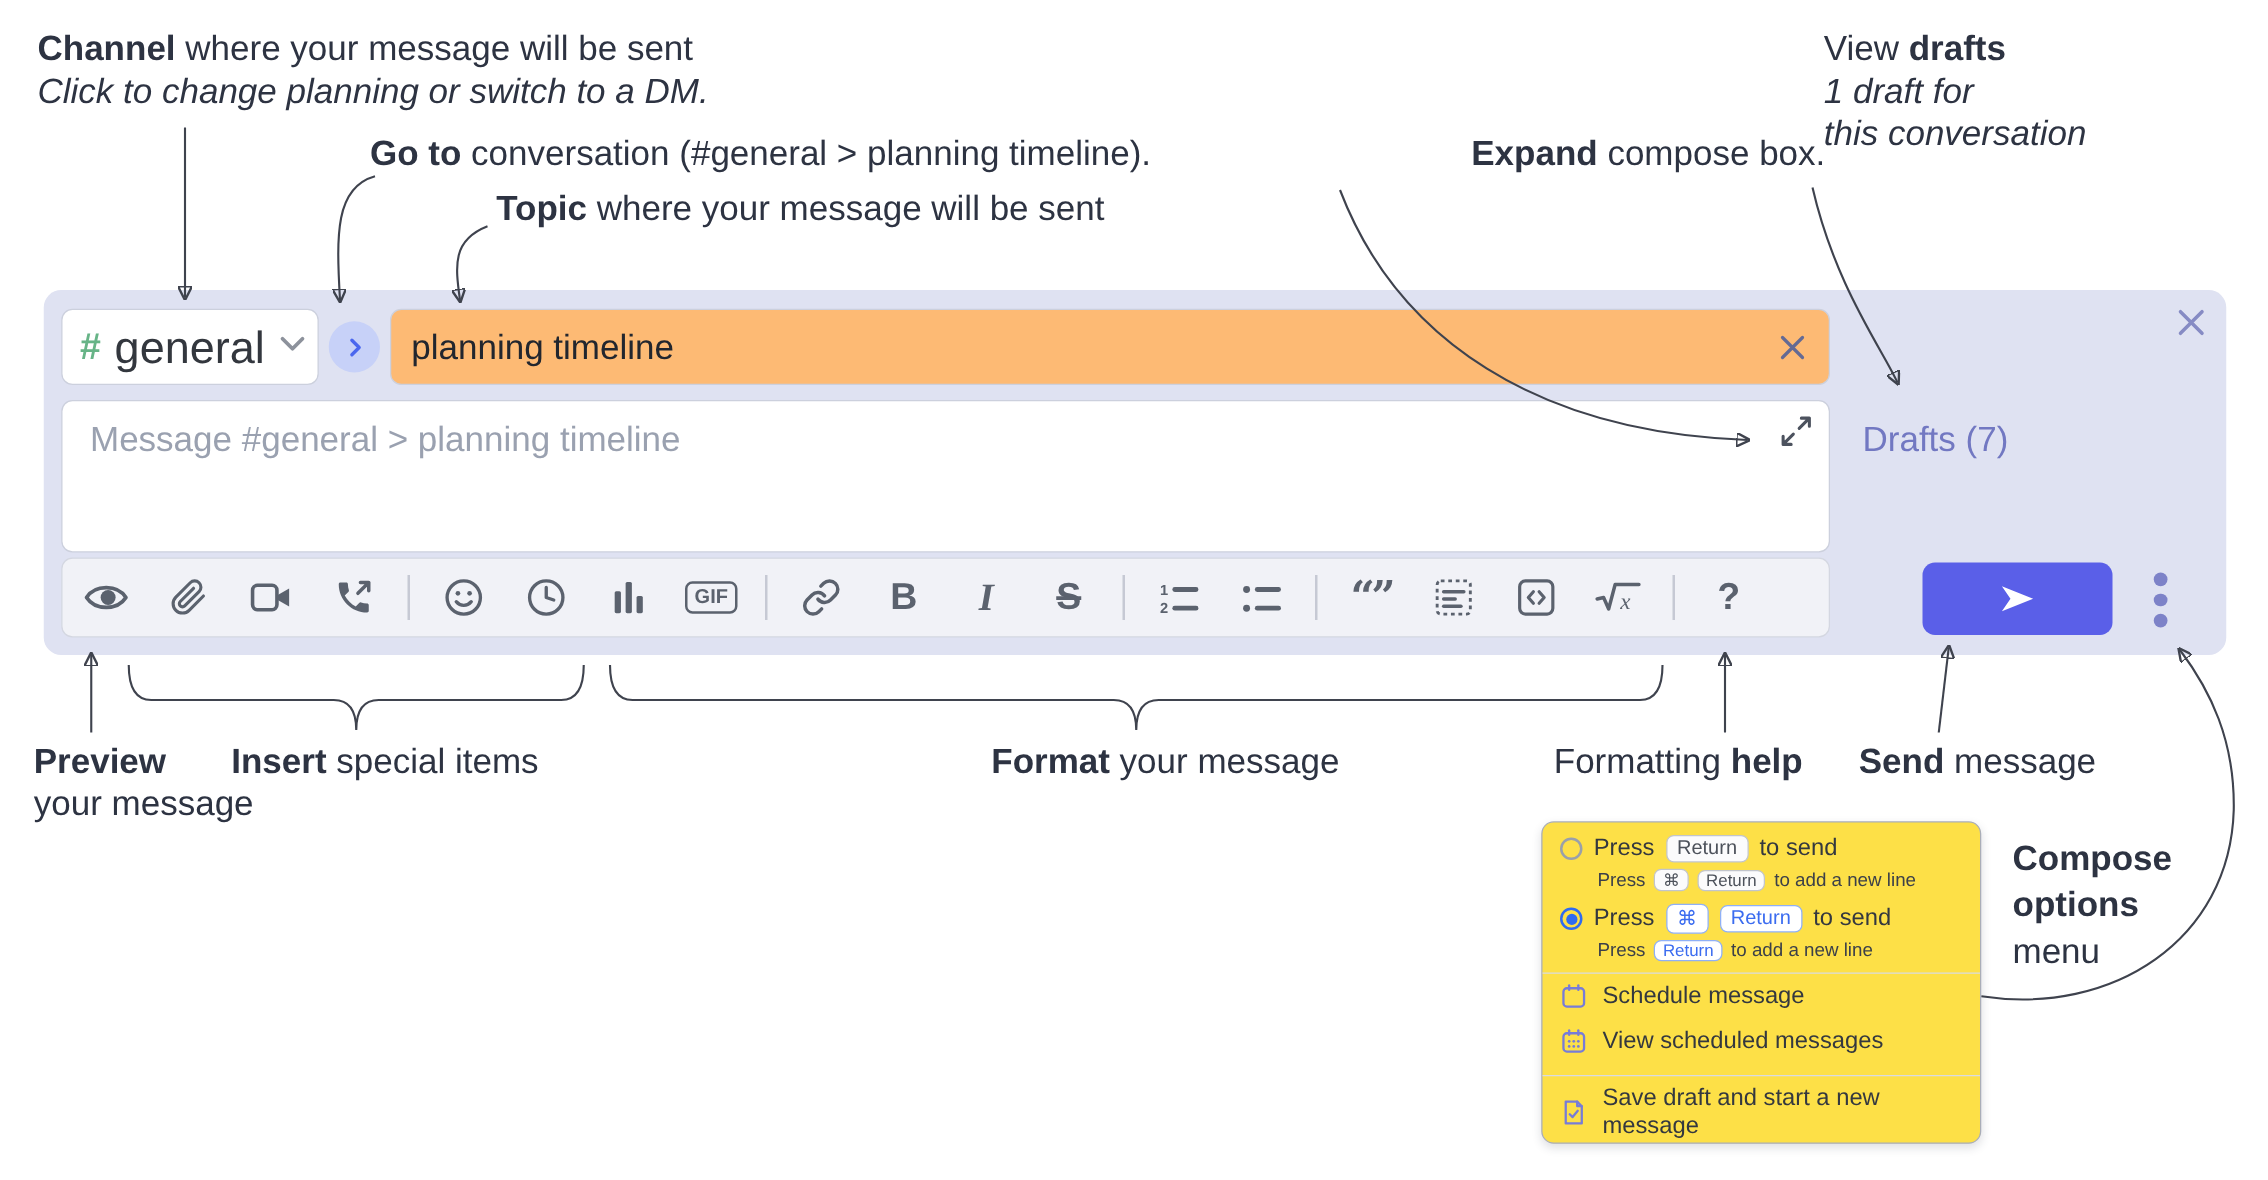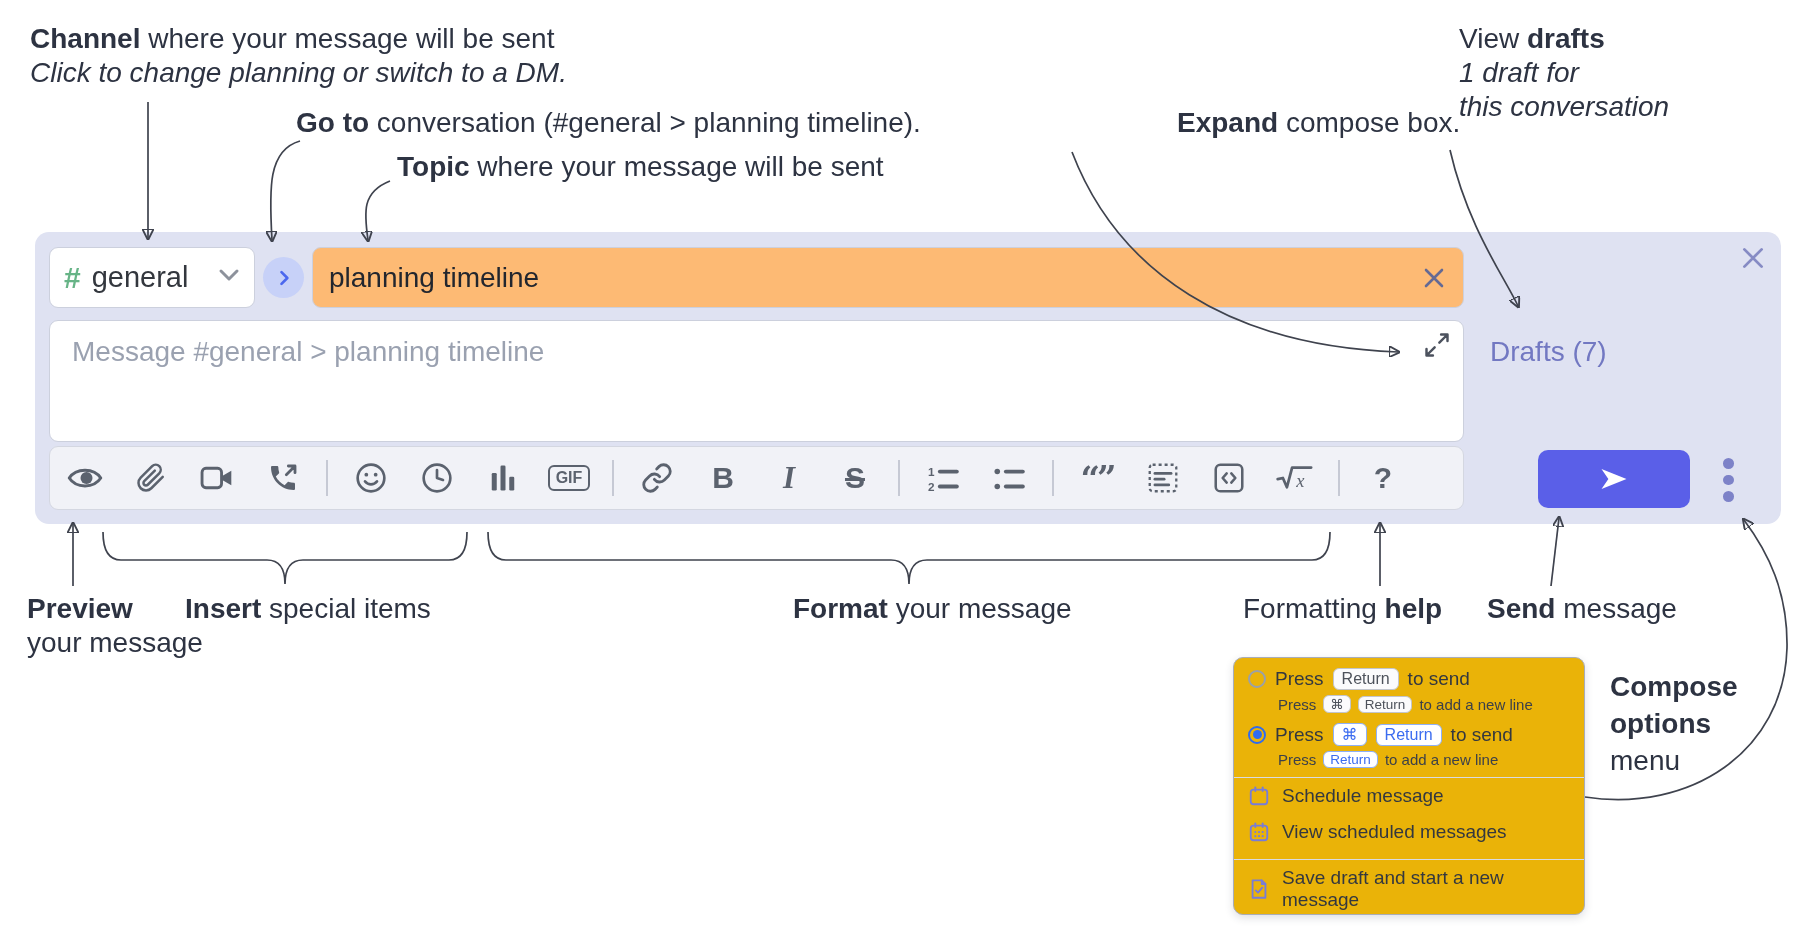--- a/index.html
+++ b/index.html
@@ -11,21 +11,21 @@
   
   #lines{position:absolute;left:0;top:0;z-index:4;pointer-events:none;}
   #lines path{stroke:#3f434e;stroke-width:1.7;fill:none;}
   
   .compose{position:absolute;left:35px;top:232px;width:1746px;height:292px;
     background:#dfe2f2;border-radius:14px;z-index:1;}
   .chan-btn{position:absolute;left:14px;top:15px;width:206px;height:61px;background:#fff;
     border:1px solid #ccd0dd;border-radius:9px;display:flex;align-items:center;
     padding:0 14px;gap:11px;box-sizing:border-box;cursor:pointer;}
   .hash{color:#67b487;font-weight:700;font-size:30px;}
-  .chan-name{font-size:29px;color:#33373e;}
+  .chan-name{font-size:36px;color:#33373e;}
   .chev{margin-left:auto;}
   .jump{position:absolute;left:228px;top:25px;width:41px;height:41px;border-radius:50%;
     background:#c7d1f8;display:flex;align-items:center;justify-content:center;cursor:pointer;}
   .topic{position:absolute;left:277px;top:15px;width:1152px;height:61px;background:#fdba74;
     border:1px solid #ccd0dd;border-radius:9px;display:flex;align-items:center;
     padding:0 16px;box-sizing:border-box;font-size:28px;color:#22262e;}
   .topic .clear{margin-left:auto;display:flex;cursor:pointer;}
   .msgbox{position:absolute;left:14px;top:88px;width:1415px;height:122px;background:#fff;
     border:1px solid #ccd0dd;border-radius:9px;box-sizing:border-box;}
   .placeholder{position:absolute;left:22px;top:15px;font-size:28px;color:#9aa1b0;}
@@ -45,21 +45,21 @@
     letter-spacing:-3px;line-height:20px;}
   .help-q{font-size:30px;font-weight:600;color:#5b626e;}
   .drafts{position:absolute;left:1455px;top:104px;font-size:28px;color:#7278c2;cursor:pointer;}
   .sendbtn{position:absolute;left:1503px;top:218px;width:152px;height:58px;background:#5a5fe8;
     border-radius:10px;display:flex;align-items:center;justify-content:center;cursor:pointer;}
   .dots{position:absolute;left:1675px;top:226px;width:36px;height:44px;display:flex;
     flex-direction:column;align-items:center;justify-content:center;gap:6px;cursor:pointer;}
   .dots span{width:11px;height:11px;border-radius:50%;background:#7d82c8;}
   .closex{position:absolute;right:14px;top:12px;cursor:pointer;display:flex;}
   
-  .menu{position:absolute;left:1233px;top:657px;width:352px;height:258px;background:#eab308;
+  .menu{position:absolute;left:1233px;top:657px;width:352px;height:258px;background:#fde047;
     border:1.5px solid #a9adb8;border-radius:10px;box-shadow:0 3px 8px rgba(40,45,70,.15);
     z-index:6;color:#34383f;box-sizing:border-box;}
   .opt{padding:10px 0 0 14px;}
   .opt-l1{display:flex;align-items:center;gap:9px;font-size:19px;}
   .opt-l2{display:flex;align-items:center;gap:7px;font-size:15px;margin:5px 0 0 30px;color:#3c4049;}
   .radio{width:18px;height:18px;border-radius:50%;border:2px solid #9aa0aa;box-sizing:border-box;flex:none;cursor:pointer;}
   .radio.sel{border-color:#2f6bf0;display:flex;align-items:center;justify-content:center;}
   .radio.sel::after{content:"";width:9px;height:9px;border-radius:50%;background:#2f6bf0;}
   kbd{border:1px solid #c2c5cc;border-radius:6px;background:#fbfbfc;padding:1px 8px;
     font-family:"Liberation Sans",sans-serif;font-size:16px;color:#4d525b;}

